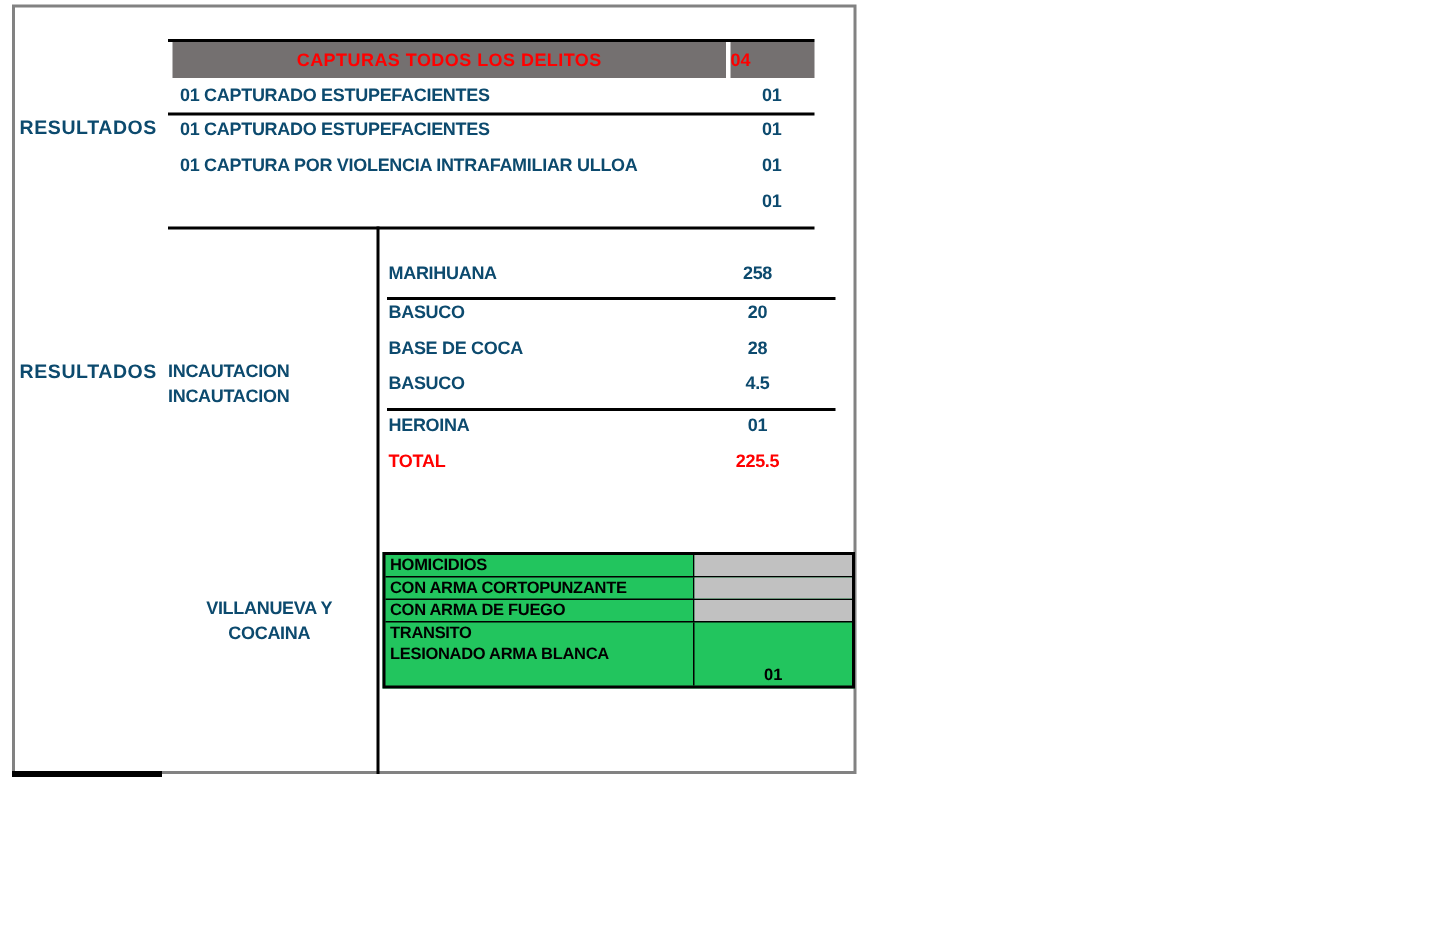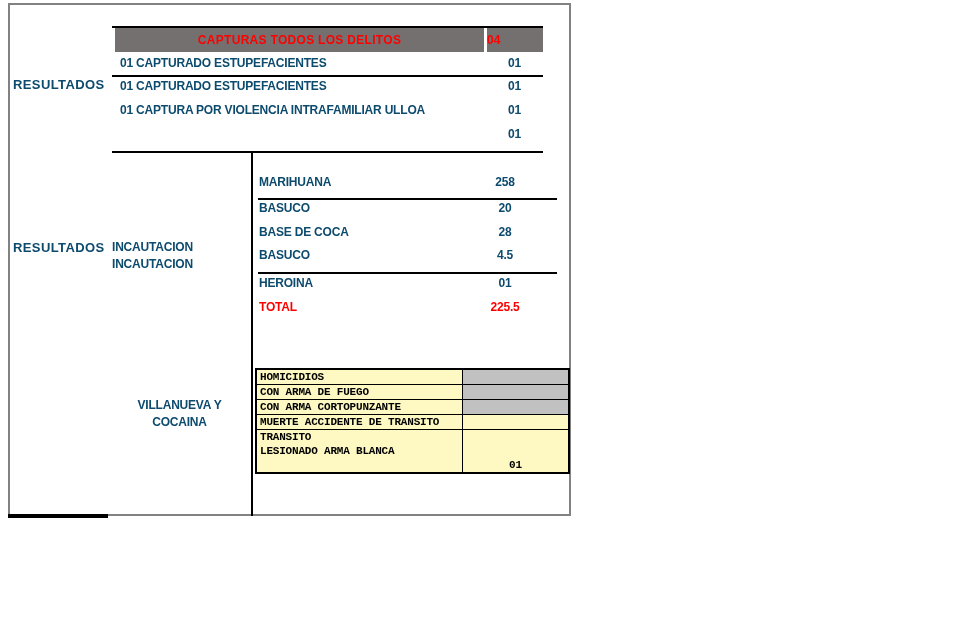--- a/index.html
+++ b/index.html
@@ -25,21 +25,21 @@
   }
   .black-bottom-seg { left:8px; top:514px; width:100px; height:4px; background:#000; }
 
   
   .s1header { left:115px; top:28px; width:428px; height:24px; display:flex; background:#747070; }
   .s1h-title { width:369px; text-align:center; line-height:24px; font-weight:bold; font-size:12px; color:#ff0000; letter-spacing:0.3px; }
   .s1h-div { width:3px; height:100%; background:#ffffff; }
   .s1h-value { flex:1; line-height:24px; font-weight:bold; font-size:12px; color:#ff0000; }
 
   
-  .h-table { left:255px; top:368px; width:315px; border:2px solid #000; box-sizing:border-box; background:#fef9c3;font-family:Liberation Mono, monospace; }
+  .h-table { left:255px; top:368px; width:315px; border:2px solid #000; box-sizing:border-box; background:#22c55e; }
   .h-row { display:flex; border-bottom:1px solid #000; height:14px; }
   .h-row-merged { display:flex; height:42px; }
   .h-cell-label {
     width:206px; border-right:1px solid #000; padding-left:3px; box-sizing:border-box;
     font-weight:bold; font-size:11px; letter-spacing:-0.2px; line-height:14px; white-space:nowrap; overflow:hidden;
   }
   .h-cell-value { flex:1; }
   .h-cell-value.gray { background:#c1c1c1; }
   .h-merged-value { flex:1; display:flex; align-items:flex-end; justify-content:center; font-weight:bold; font-size:11px; line-height:14px; }
 </style>
@@ -106,30 +106,26 @@
 
   <div class="abs txt val" style="left:107px; top:399px; width:145px;">VILLANUEVA Y</div>
   <div class="abs txt val" style="left:107px; top:416px; width:145px;">COCAINA</div>
 
   <div class="abs h-table">
     <div class="h-row">
       <div class="h-cell-label">HOMICIDIOS</div>
       <div class="h-cell-value gray"></div>
     </div>
     <div class="h-row">
-      <div class="h-cell-label">CON ARMA DE FUEGO</div>
-      <div class="h-cell-value gray"></div>
-    </div>
-    <div class="h-row">
       <div class="h-cell-label">CON ARMA CORTOPUNZANTE</div>
       <div class="h-cell-value gray"></div>
     </div>
     <div class="h-row">
-      <div class="h-cell-label">MUERTE ACCIDENTE DE TRANSITO</div>
-      <div class="h-cell-value"></div>
+      <div class="h-cell-label">CON ARMA DE FUEGO</div>
+      <div class="h-cell-value gray"></div>
     </div>
     <div class="h-row-merged">
       <div class="h-cell-label" style="white-space:normal;">
         <div>TRANSITO</div>
         <div>LESIONADO ARMA BLANCA</div>
       </div>
       <div class="h-merged-value">01</div>
     </div>
   </div>
 

